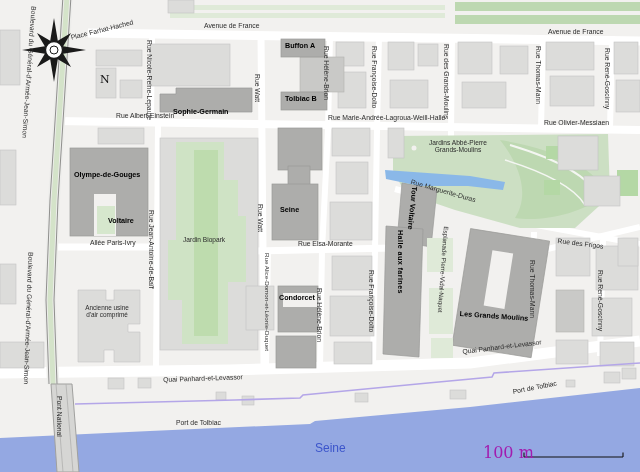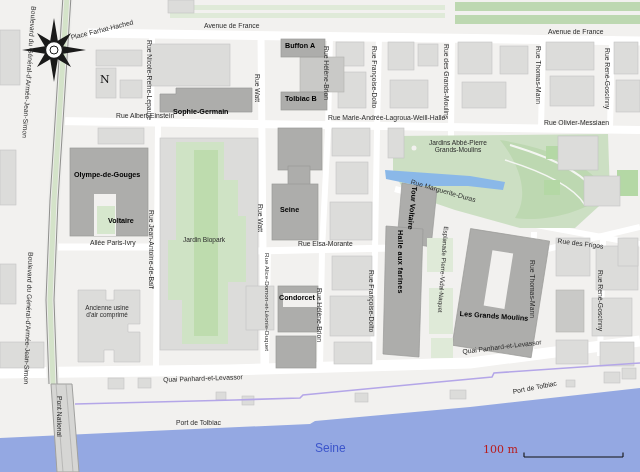--- a/index.html
+++ b/index.html
@@ -224,14 +224,14 @@
   <div class="lbl-b v" style="left:396px;top:230px;letter-spacing:.4px">Halle aux farines</div>
   <div class="lbl-b" style="left:460px;top:310px;transform:rotate(4deg)">Les Grands Moulins</div>
   <div class="lbl two" style="left:76px;top:304px;width:62px;font-size:6.4px">Ancienne usine
 d'air comprimé</div>
 
   <div class="lbl" style="left:183px;top:236px;font-size:6.6px">Jardin Biopark</div>
   <div class="lbl two" style="left:412px;top:139px;width:92px;font-size:6.6px">Jardins Abbé-Pierre
 Grands-Moulins</div>
 
   <div class="lbl serif" style="left:100px;top:74px;font-size:11px;color:#111">N</div>
-  <div class="lbl serif" style="left:483px;top:444px;font-size:11px;color:#b91c1c">100 m</div>
+  <div class="lbl serif" style="left:483px;top:444px;font-size:16px;color:#a21caf">100 m</div>
 </div>
 
 </body></html>

